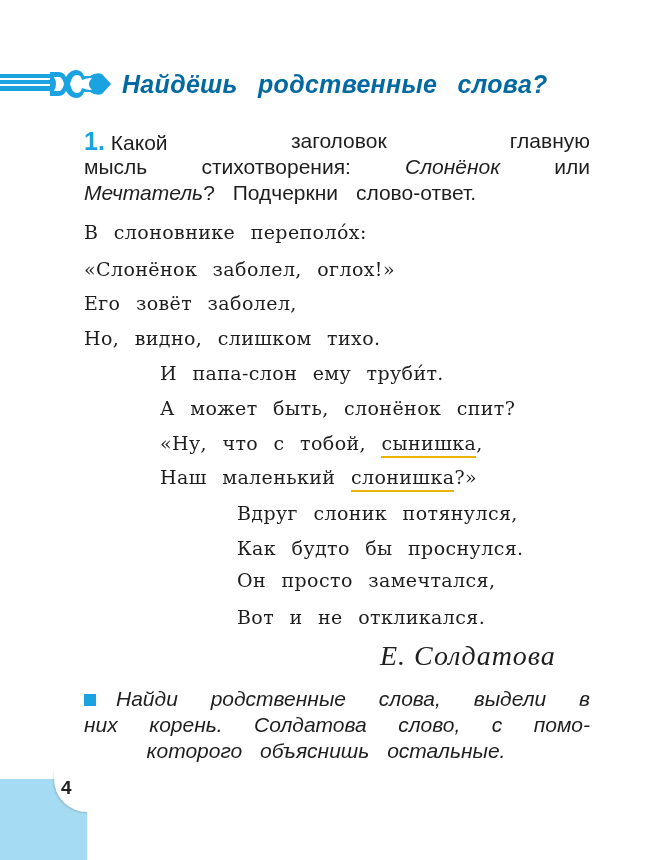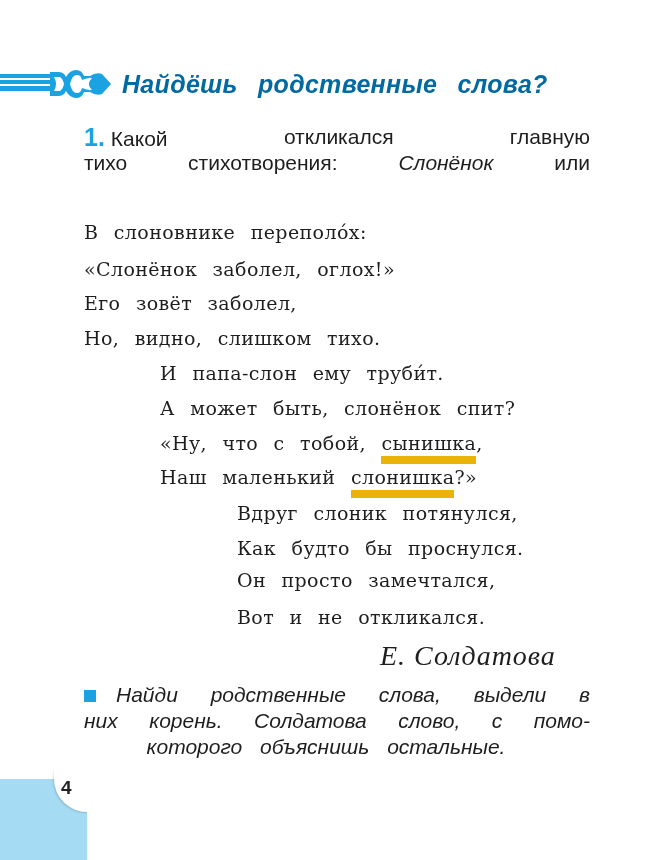--- a/index.html
+++ b/index.html
@@ -16,36 +16,36 @@
       left: 122px; top: 70px;
       font-family: "Liberation Sans", sans-serif;
       font-weight: bold; font-style: italic;
       font-size: 25px; letter-spacing: 0.3px; word-spacing: 13px;
       color: #0369a1; white-space: nowrap;
     }
 
     
     .task-text {
       font-family: "Liberation Sans", sans-serif;
-      font-size: 21px; line-height: 26px; color: #1e1e1e;
+      font-size: 21px; line-height: 34px; color: #1e1e1e;
     }
     #task1 { left: 84px; top: 124px; width: 506px; }
     .tline { display: flex; justify-content: space-between; white-space: nowrap; height: 26px; }
     .tline.left { justify-content: flex-start; word-spacing: 12px; }
     .num { color: #1aa3e0; font-weight: bold; font-size: 25px; margin-right: 6px; }
     .it { font-style: italic; }
 
     
     .poem {
       font-family: "DejaVu Serif", "Liberation Serif", serif;
       font-size: 19px; color: #1e1e1e; white-space: nowrap; word-spacing: 9px;
       letter-spacing: 0.4px;
     }
     .pl { position: absolute; }
-    .ul { border-bottom: 8px solid #eab308; padding-bottom: 2px; }
+    .ul { border-bottom: 2px solid #eab308; padding-bottom: 2px; }
     #author {
       left: 380px; top: 640px;
       font-family: "Liberation Serif", serif; font-style: italic;
       font-size: 28px; color: #1e1e1e; letter-spacing: 1px; white-space: nowrap;
     }
 
     
     #task2 { left: 84px; top: 682px; width: 506px; font-style: italic; }
     .bullet {
       display: inline-block; width: 12px; height: 12px; background: #1aa3e0;
@@ -76,28 +76,32 @@
   <path d="M54 11 L60 11 Q63 13 64 18 Q63 23 60 25 L54 25 Q58 18 54 11 Z" fill="#ffffff"></path>
   <path d="M70 18 Q72 9 77 9 Q81 9 82 14 Q86 12 92 12 Q86 18 92 24 Q86 24 82 22 Q81 27 77 27 Q72 27 70 18 Z" fill="#ffffff"></path>
   <circle cx="94" cy="18" r="5" fill="#1aa3e0"></circle>
   <path d="M90 12 Q86 18 90 24" stroke="#ffffff" stroke-width="1.5" fill="none"></path>
 </svg>
 <div id="title" class="abs">Найдёшь родственные слова?</div>
 
 <div id="task1" class="abs task-text">
   <div class="tline">
     <span><span class="num">1.</span><span>Какой</span></span>
-    <span>откликался</span>
+    <span>заголовок</span>
     <span>главную</span>
   </div>
   <div class="tline">
-    <span>тихо</span>
+    <span>мысль</span>
     <span>стихотворения:</span>
     <span class="it">Слонёнок</span>
     <span>или</span>
+  </div>
+  <div class="tline left">
+    <span class="it">Мечтатель</span>
+      <span>? Подчеркни слово-ответ.</span>
   </div>
 </div>
 
 <div class="poem">
   <div class="pl" style="left:84px; top:221px;text-align:right;">В слоновнике переполóх:</div>
   <div class="pl" style="left:84px; top:258px;">«Слонёнок заболел, оглох!»</div>
   <div class="pl" style="left:84px; top:292px;">Его зовёт заболел,</div>
   <div class="pl" style="left:84px; top:327px;">Но, видно, слишком тихо.</div>
 
   <div class="pl" style="left:160px; top:362px;">И папа-слон ему труби́т.</div>

